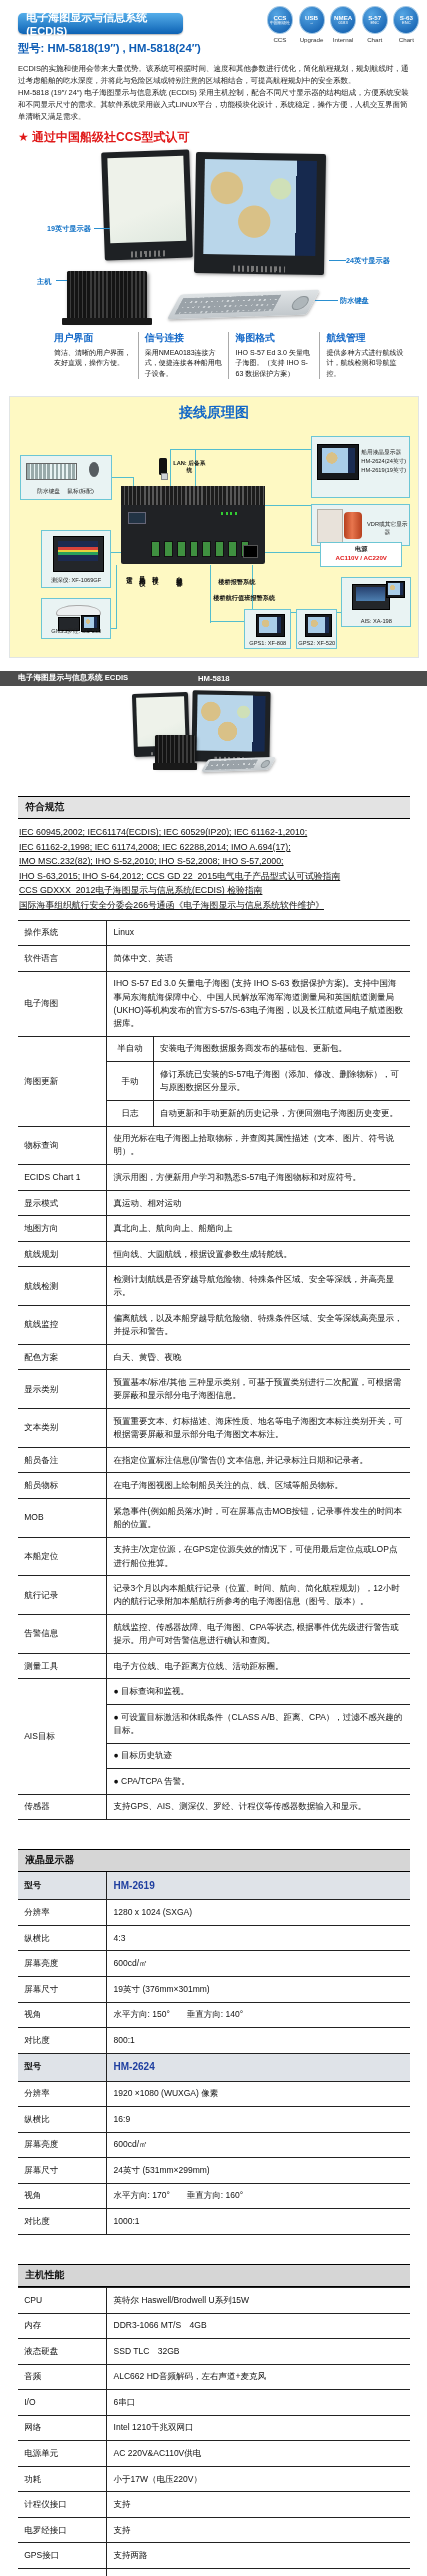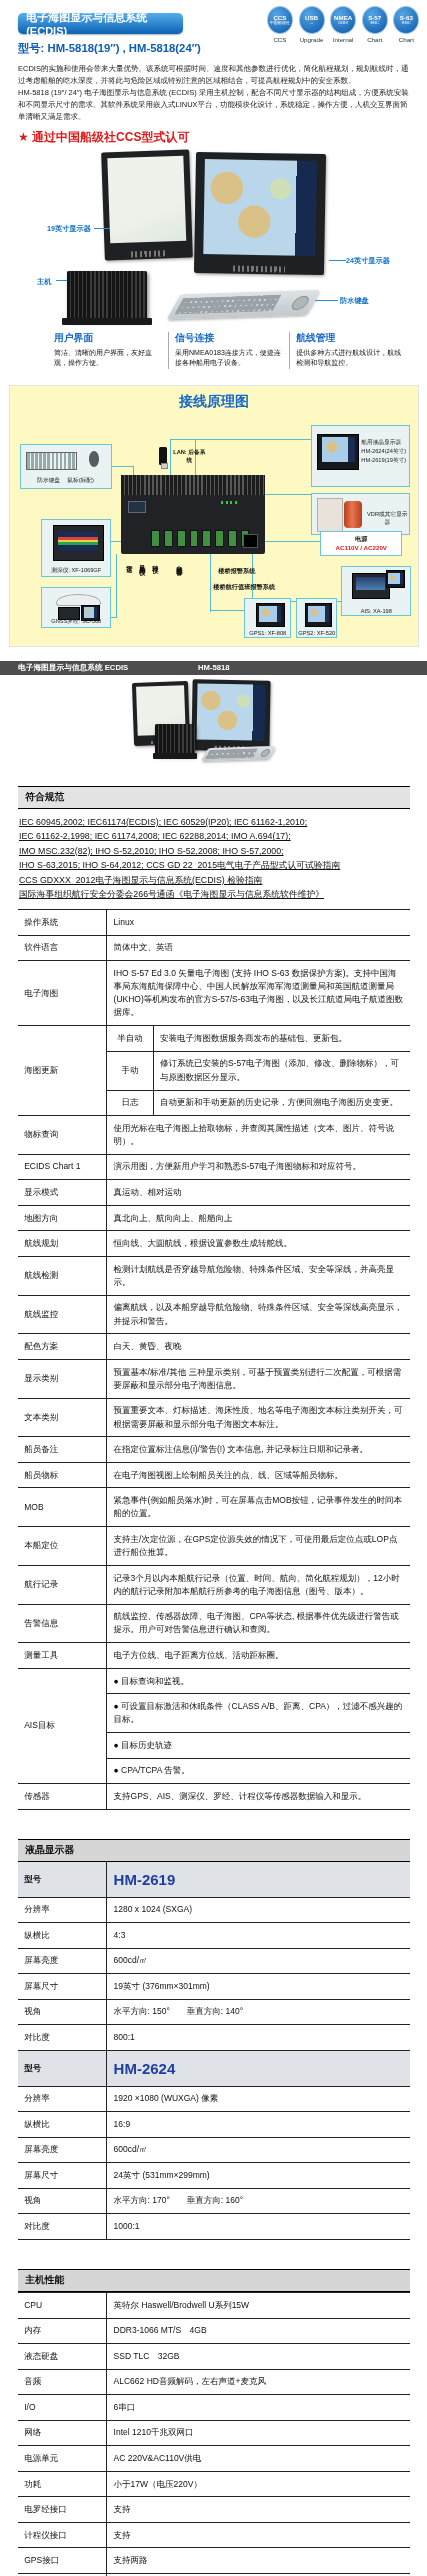--- a/index.html
+++ b/index.html
@@ -91,21 +91,21 @@
     font-size:9.8px;font-weight:bold;padding:4.1px 7.2px;}
   .graband{background:#d6d6d6;border-bottom:0.8px solid #000;margin-top:29px;}
   .comp{margin:0 18px;padding:6.2px 1px 7.2px;font-size:8.8px;line-height:1.65;border-bottom:0.8px solid #222;text-decoration:underline;}
   table.spec{width:392px;margin:0 18px;border-collapse:collapse;font-size:8.5px;}
   table.spec td{border-top:0.8px solid #222;padding:5.7px 6.2px;line-height:1.55;vertical-align:middle;}
   table.spec tr:first-child td.nt{border-top:none;}
   table.spec{border-bottom:1px solid #222;}
   td.lab{width:76px;border-right:0.8px solid #222;}
   td.sub{width:33px;border-right:0.8px solid #222;text-align:center;}
   tr.model td{background:#dfe3e8;font-weight:bold;}
-  tr.model td.val{color:#1f3fa0;font-size:15px;}
+  tr.model td.val{color:#1f3fa0;font-size:10px;}
 </style>
 </head>
 <body>
 
 <div class="top">
   <div class="title-box">电子海图显示与信息系统 (ECDIS)</div>
   <div class="badges">
 
   <div class="badge">
       <div class="circle">
@@ -180,20 +180,24 @@
 
 <div class="features">
 
 <div class="feature">
     <h3>用户界面</h3>
     <p>简洁、清晰的用户界面，友好直观，操作方便。</p>
   </div>
     <div class="feature">
     <h3>信号连接</h3>
     <p>采用NMEA0183连接方式，便捷连接各种船用电子设备。</p>
+  </div>
+    <div class="feature">
+    <h3>海图格式</h3>
+    <p>IHO S-57 Ed 3.0 矢量电子海图。（支持 IHO S-63 数据保护方案）</p>
   </div>
     <div class="feature">
     <h3>航线管理</h3>
     <p>提供多种方式进行航线设计，航线检测和导航监控。</p>
   </div>
   </div>
 
 <div class="wire">
   <h2>接线原理图</h2>
   <div class="wcanvas">
@@ -568,28 +572,28 @@
     </tr>
       <tr>
       <td class="lab">电源单元</td>
       <td>AC 220V&amp;AC110V供电</td>
     </tr>
       <tr>
       <td class="lab">功耗</td>
       <td>小于17W（电压220V）</td>
     </tr>
       <tr>
+      <td class="lab">计程仪接口</td>
+      <td>支持</td>
+    </tr>
+      <tr>
       <td class="lab">电罗经接口</td>
       <td>支持</td>
     </tr>
       <tr>
-      <td class="lab">计程仪接口</td>
-      <td>支持</td>
-    </tr>
-      <tr>
       <td class="lab">GPS接口</td>
       <td>支持两路</td>
     </tr>
       <tr>
       <td class="lab">ARPA接口</td>
       <td>支持</td>
     </tr>
       <tr>
       <td class="lab">AIS接口</td>
       <td>支持</td>

